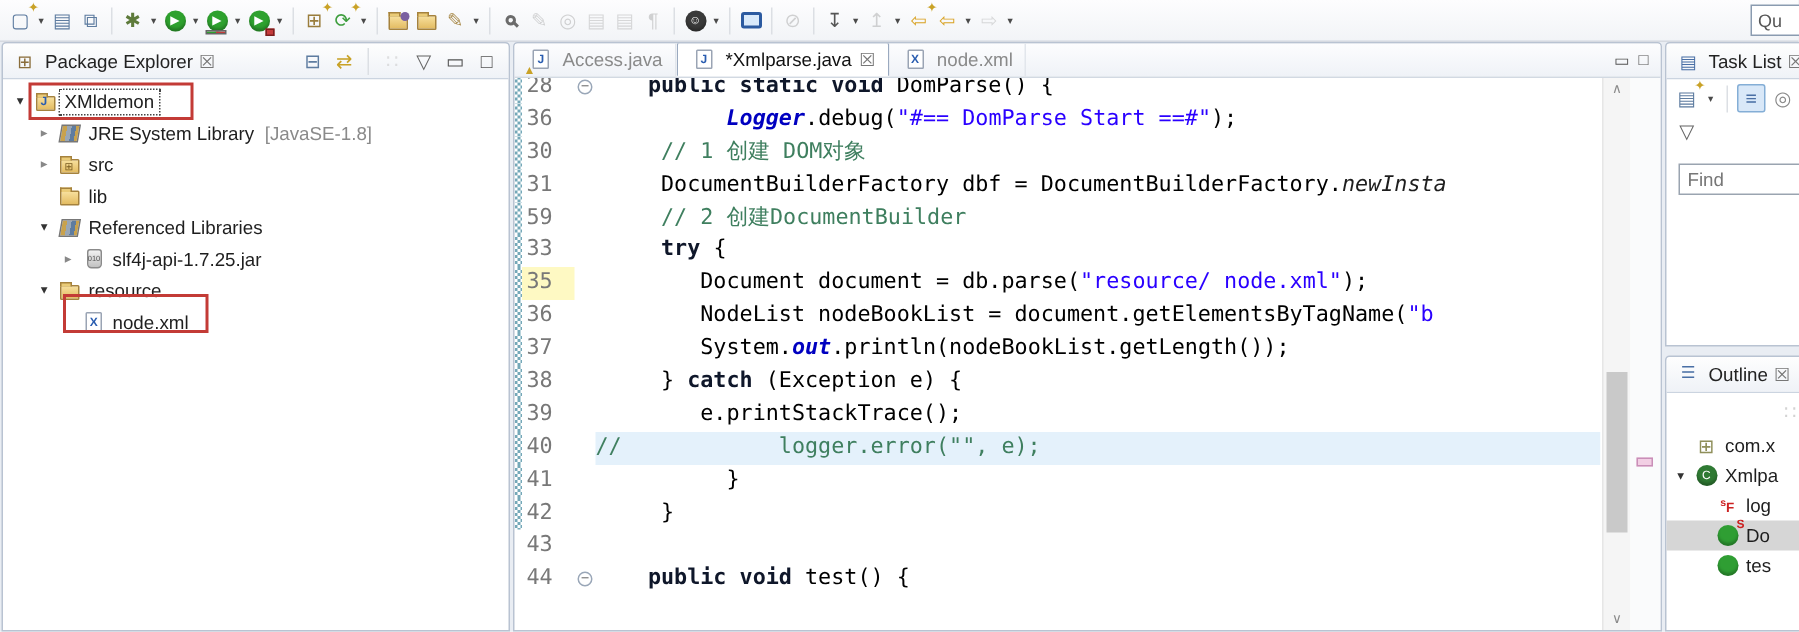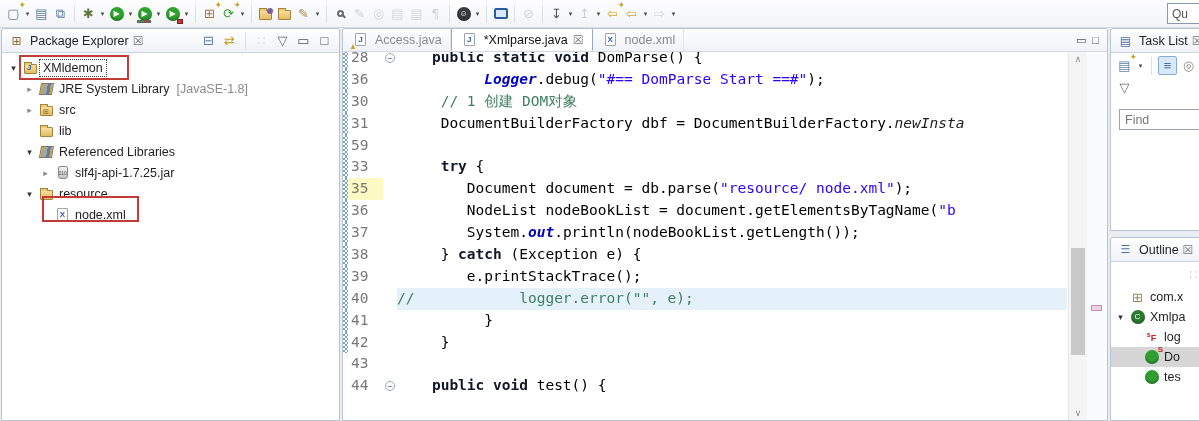--- a/index.html
+++ b/index.html
@@ -321,21 +321,21 @@
         <div class="cl">
           <span class="dc on"></span>
           <span class="num">31</span>
           <span class="foldc"></span>
           <span class="ctext"><span class="tok-pl">     DocumentBuilderFactory dbf = DocumentBuilderFactory.</span><span class="tok-sm">newInsta</span></span>
         </div>
         <div class="cl">
           <span class="dc on"></span>
           <span class="num">59</span>
           <span class="foldc"></span>
-          <span class="ctext"><span class="tok-pl">     </span></span>
+          <span class="ctext"><span class="tok-pl">     </span><span class="tok-com">// 2 创建DocumentBuilder</span></span>
         </div>
         <div class="cl">
           <span class="dc on"></span>
           <span class="num">33</span>
           <span class="foldc"></span>
           <span class="ctext"><span class="tok-pl">     </span><span class="tok-kw">try</span><span class="tok-pl"> {</span></span>
         </div>
         <div class="cl">
           <span class="dc on"></span>
           <span class="num hl">35</span>

